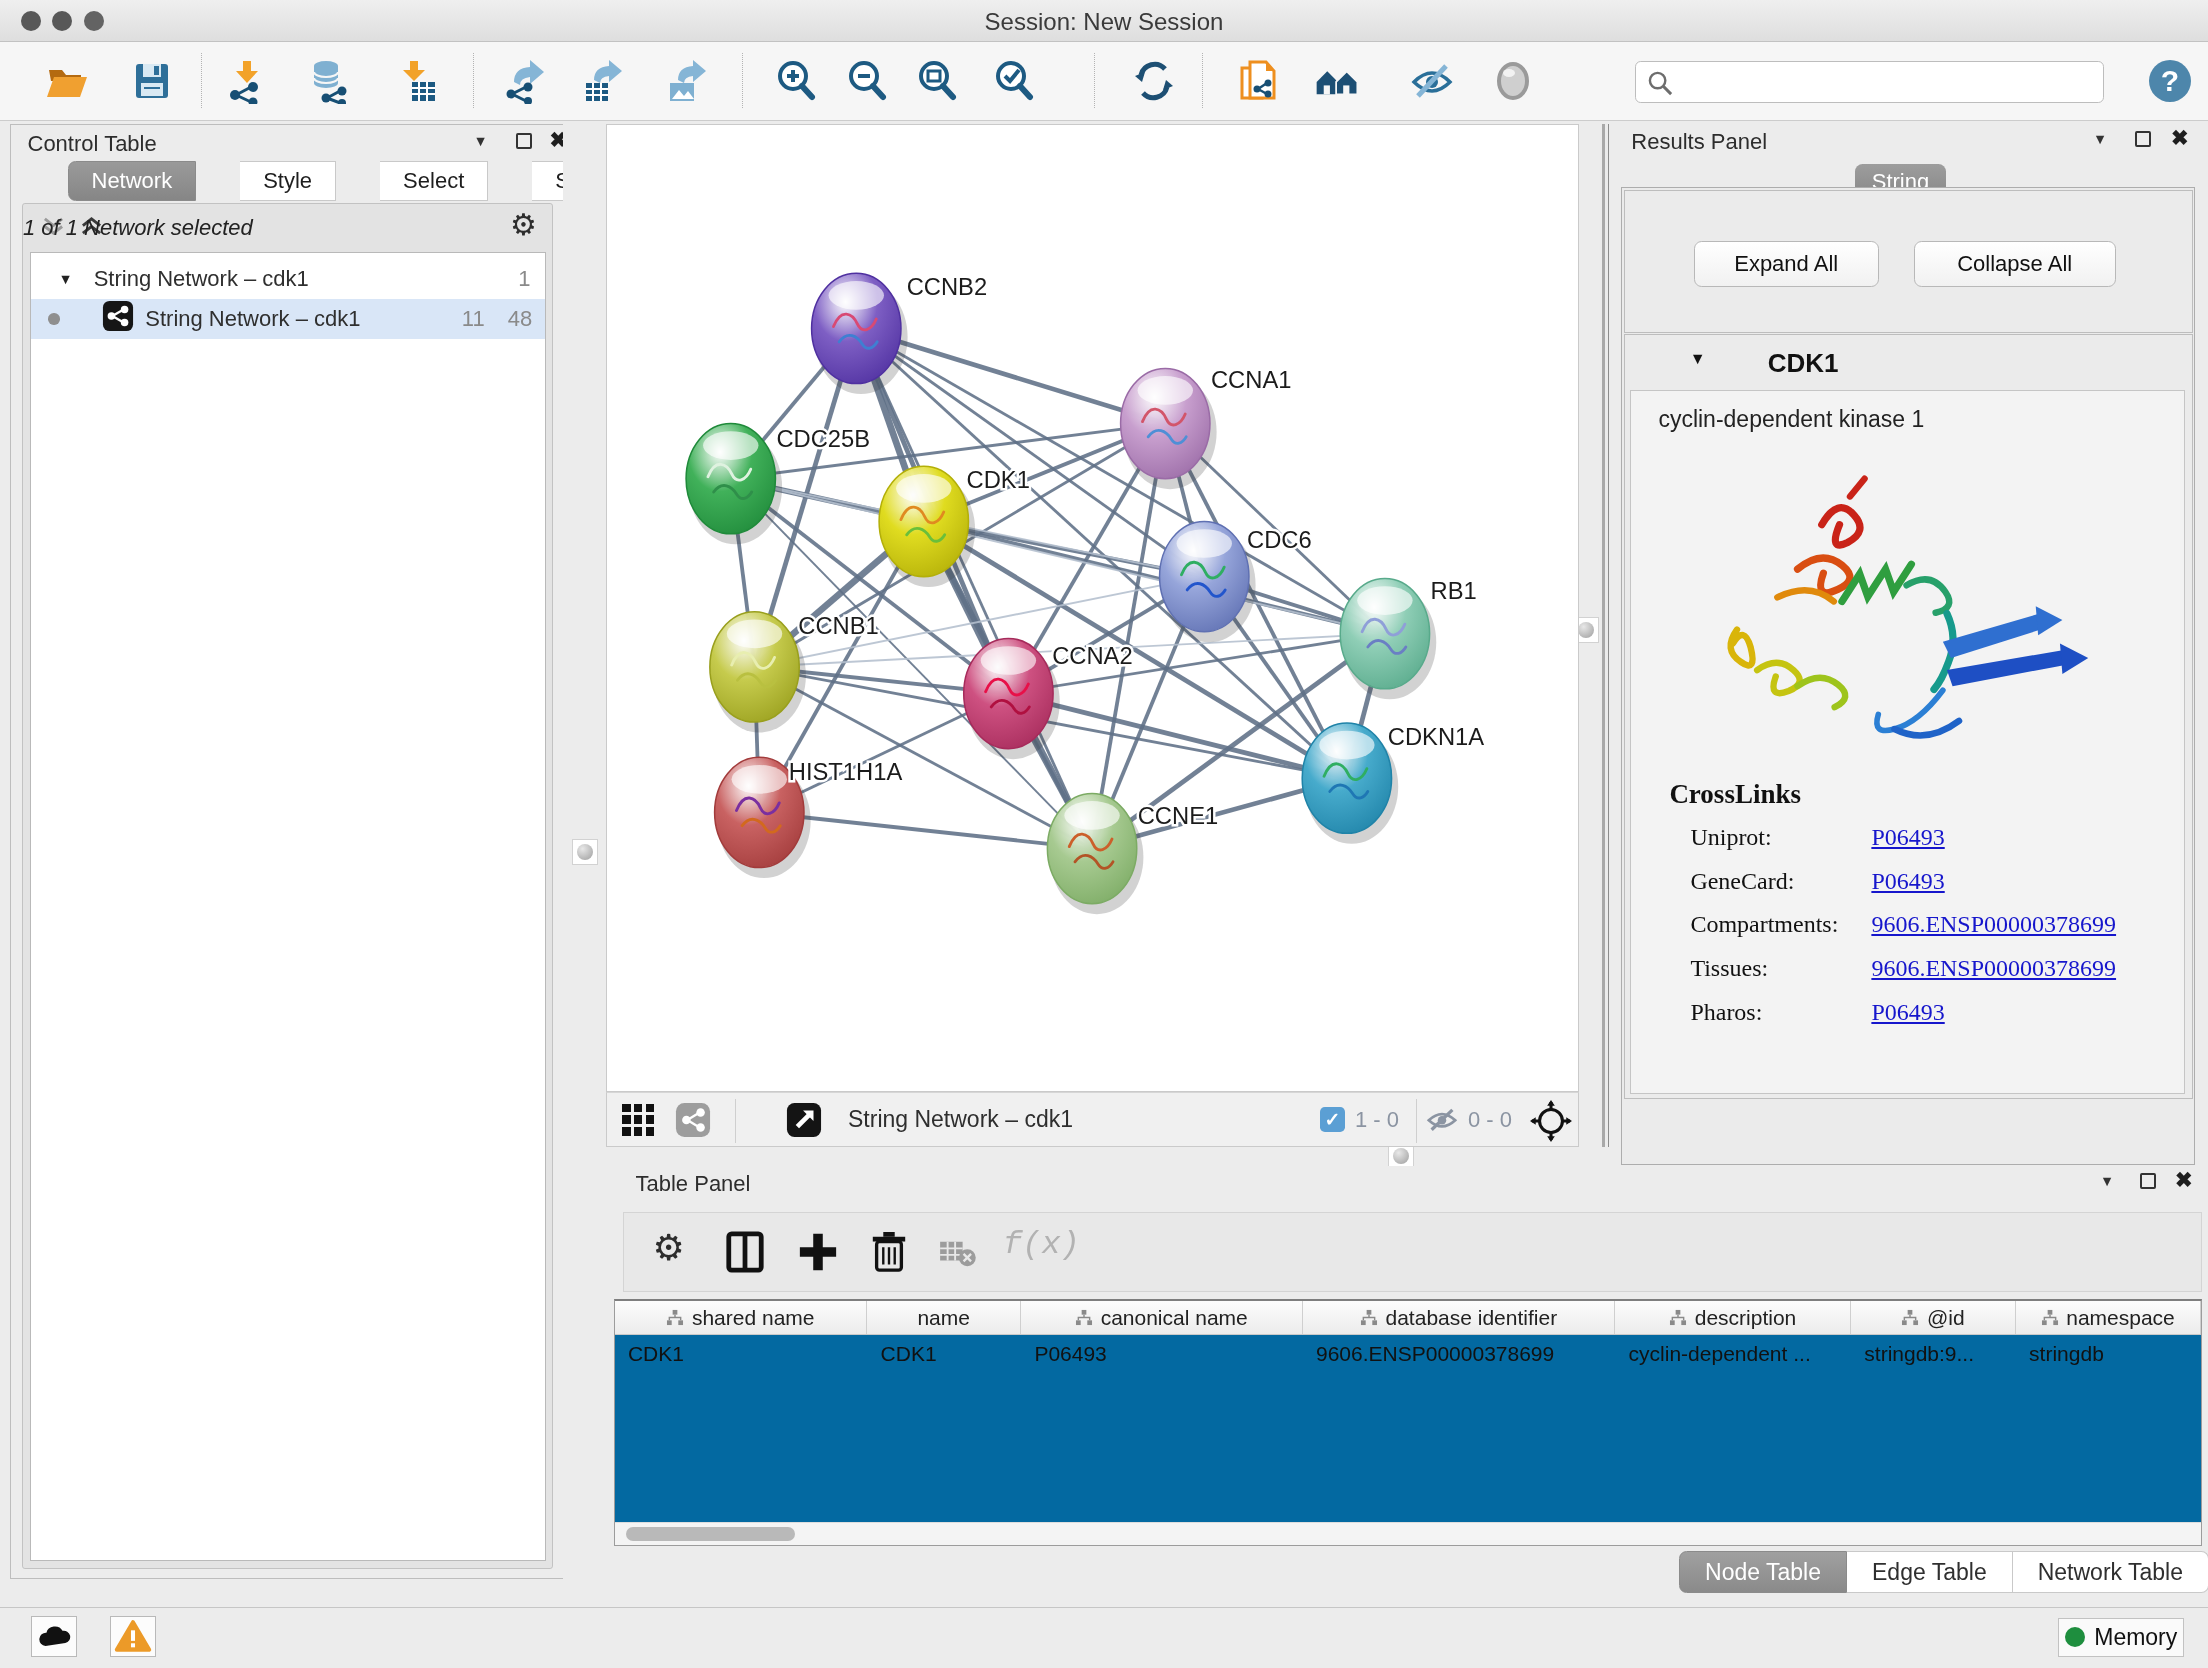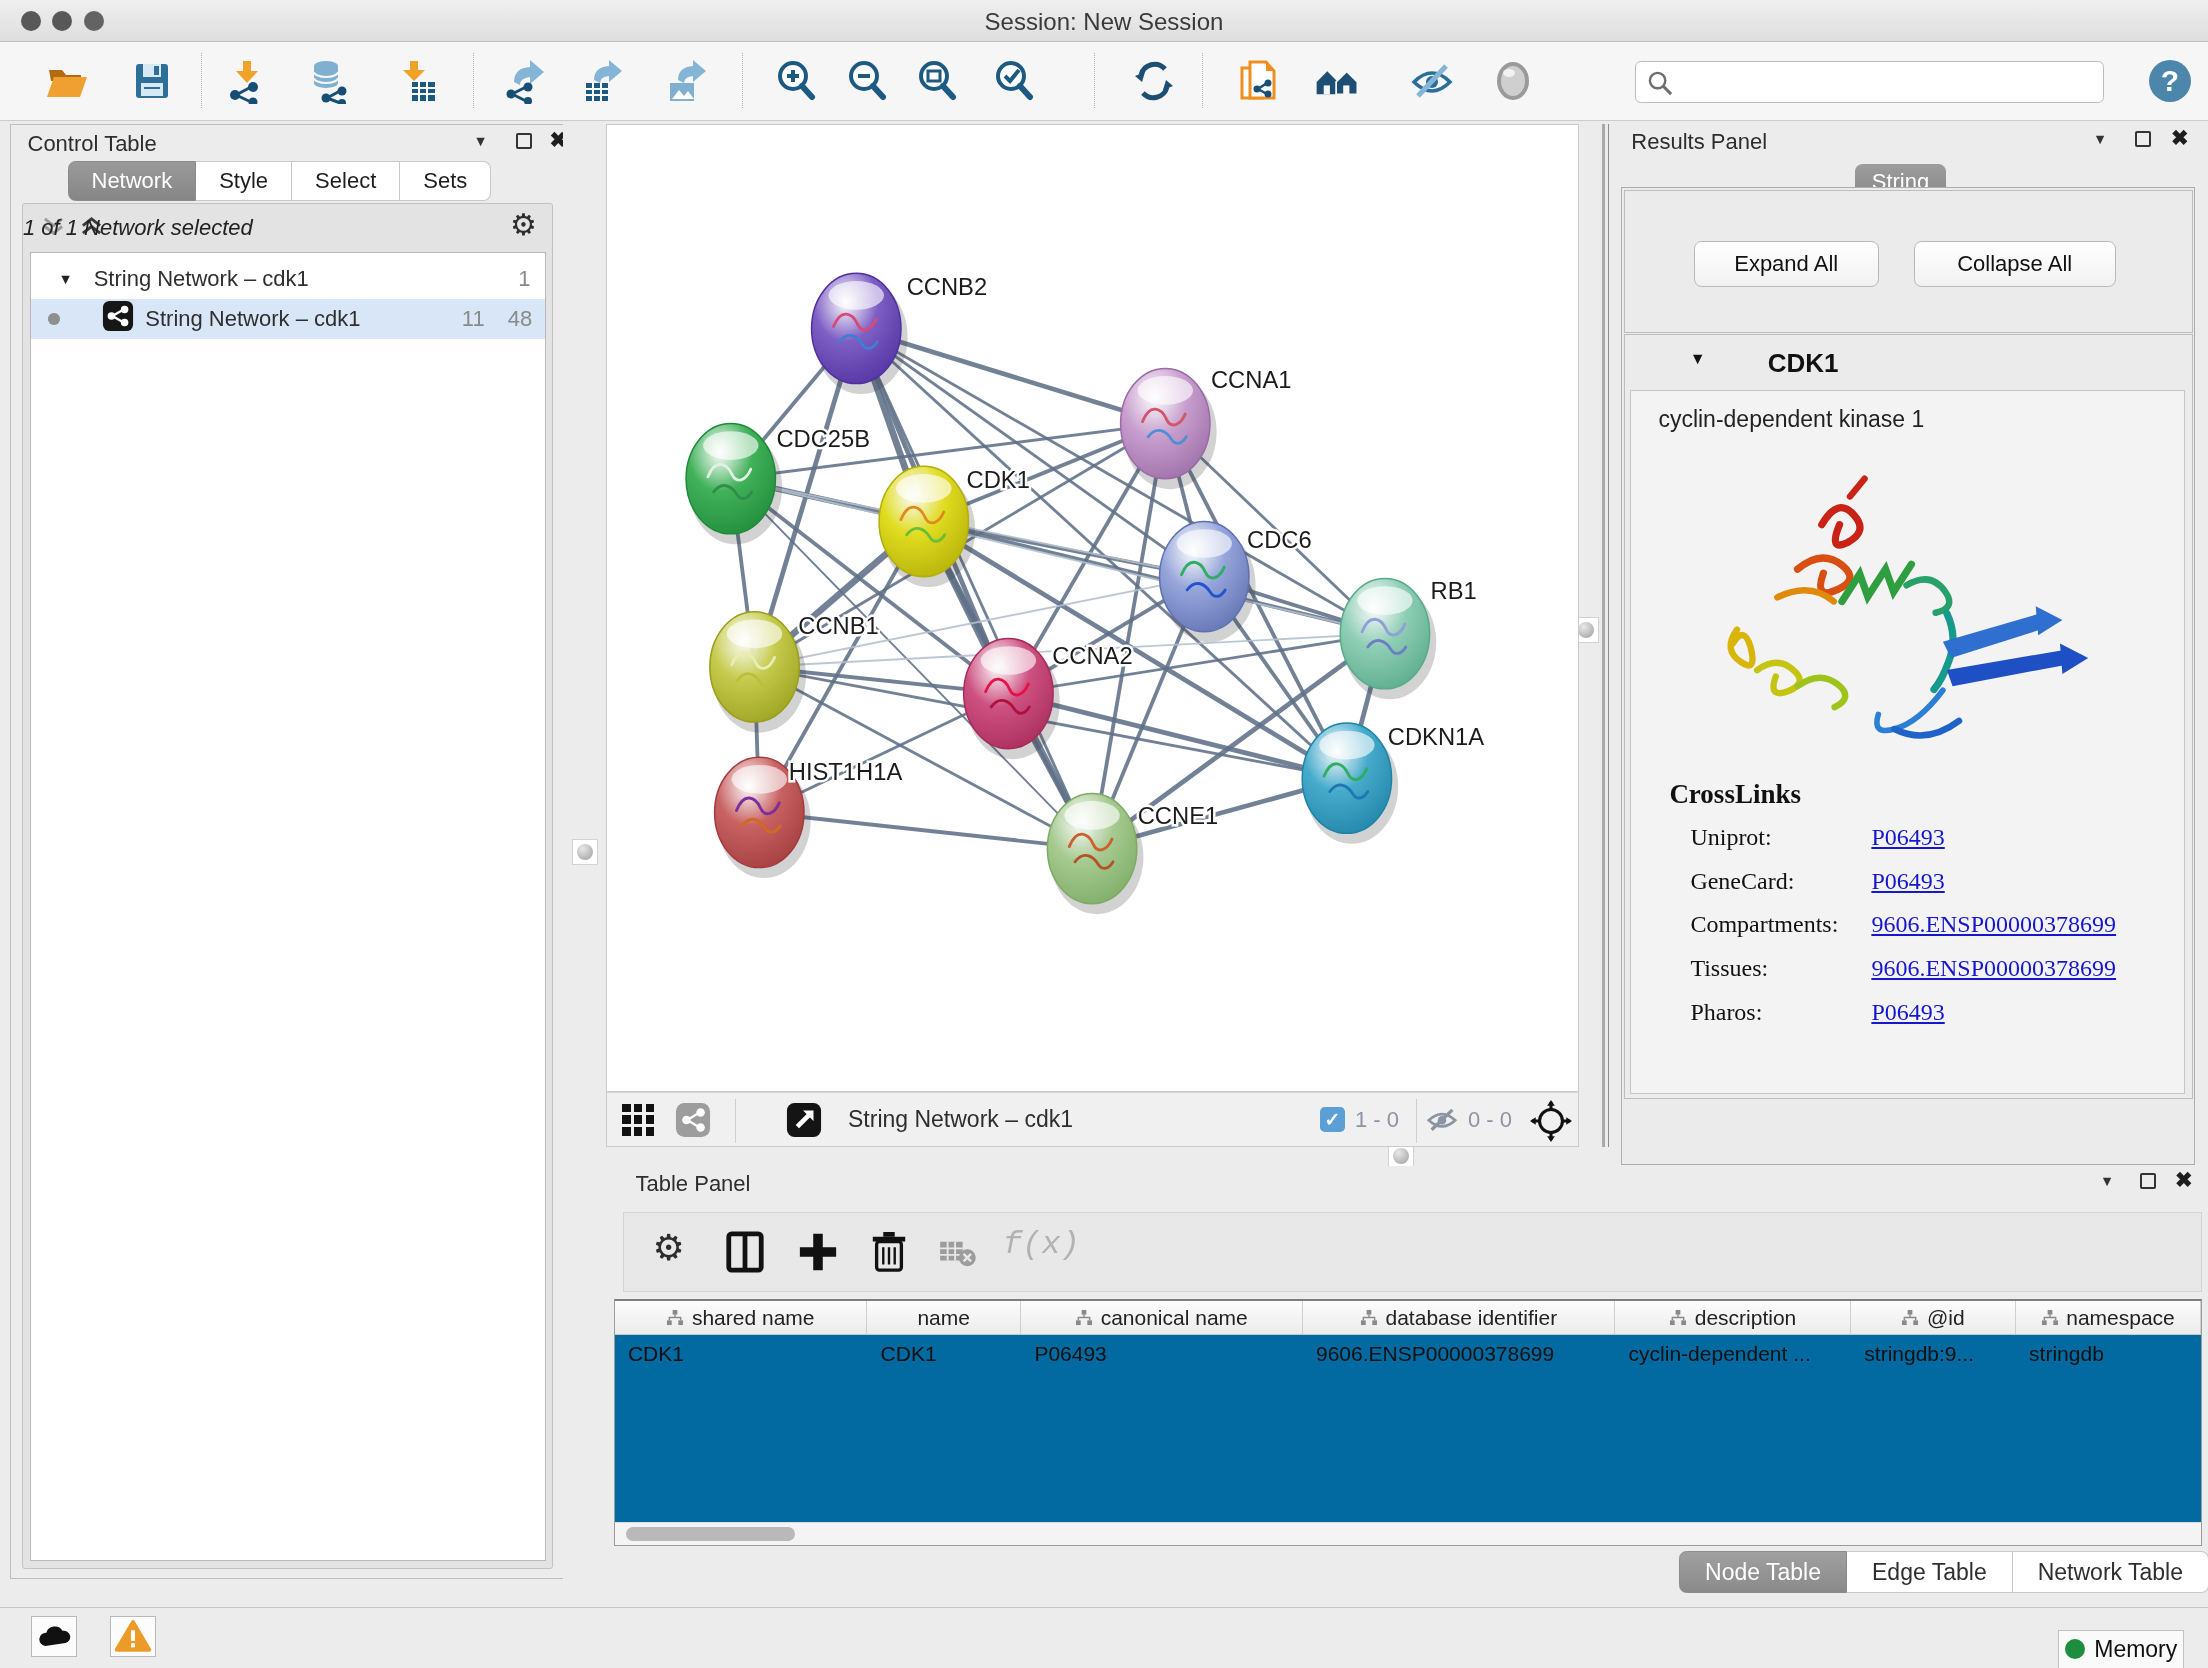--- a/index.html
+++ b/index.html
@@ -24,21 +24,21 @@
 
   
   .ptitle { position:absolute; font-size:22px; color:#2d2d2d; }
   .pbtn-tri { position:absolute; font-size:14.3px; color:#333; cursor:default; }
   .pbtn-sq { position:absolute; width:16px; height:16px; border:2.4px solid #333; border-radius:1.9px; }
   .pbtn-x { position:absolute; font-size:21px; font-weight:bold; color:#1e1e1e; }
 
   
   .control-panel { position:absolute; left:9.5px; top:124px; width:554px; height:1455px;
     background:#ececec; border:1px solid #bdbdbd; }
-  .seg { position:absolute; display:flex; }
+  .seg { position:absolute; display:flex;gap:44px; }
   .seg .tab { height:40px; display:flex; align-items:center; justify-content:center;
     background:#fff; border:1px solid #c9c9c9; border-left:none; font-size:22px; color:#1e1e1e; }
   .seg .tab:first-child { border-left:1px solid #c9c9c9; border-radius:7.6px 0 0 7.6px; }
   .seg .tab:last-child { border-radius:0 7.6px 7.6px 0; }
   .seg .tab.active { background:linear-gradient(#9a9a9a,#868686); color:#fff; border-color:#8b8b8b; }
   .cp-box { position:absolute; left:11.4px; top:78px; width:531px; height:1366px;
     background:#e3e3e3; border:1px solid #c2c2c2; border-radius:2.9px; }
   .cp-head { position:absolute; left:0; top:0; right:0; height:46px; }
   .cp-head .count { position:absolute; left:0; right:0; top:11.4px; text-align:left; font-size:22px; color:#222;font-style:italic; }
   .gear { font-size:30px; color:#2d2d2d; line-height:1; }
@@ -110,21 +110,21 @@
     border:1px solid #c9c9c9; border-left:none; font-size:23px; }
   .tp-tabs .tab:first-child { border-left:1px solid #c9c9c9; border-radius:7.6px 0 0 7.6px; }
   .tp-tabs .tab:last-child { border-radius:0 7.6px 7.6px 0; }
   .tp-tabs .tab.active { background:linear-gradient(#a0a0a0,#8a8a8a); color:#fff; border-color:#8b8b8b; }
 
   
   .statusbar { position:absolute; left:0; right:0; top:1607px; height:61px; background:#ececec; border-top:1px solid #c6c6c6; }
   .st-btn { position:absolute; top:7.6px; width:46px; height:41px; background:#fcfcfc; border:1.9px solid #b9b9b9;
     display:flex; align-items:center; justify-content:center; }
   .mem-btn { position:absolute; right:24px; top:9.5px; width:126px; height:39px; background:#fafafa;
-    border:1.9px solid #c2c2c2; display:flex; align-items:center; justify-content:center; gap:9.5px; font-size:23px; color:#111;margin-top:12px; }
+    border:1.9px solid #c2c2c2; display:flex; align-items:center; justify-content:center; gap:9.5px; font-size:23px; color:#111; }
   .mem-dot { width:20px; height:20px; border-radius:50%; background:#1e8e3e; }
 
   svg text { font-family:"Liberation Sans",sans-serif; }
 </style>
 </head>
 <body>
 
 <div class="titlebar">
   <span class="traffic t1"></span>
   <span class="traffic t2"></span>

